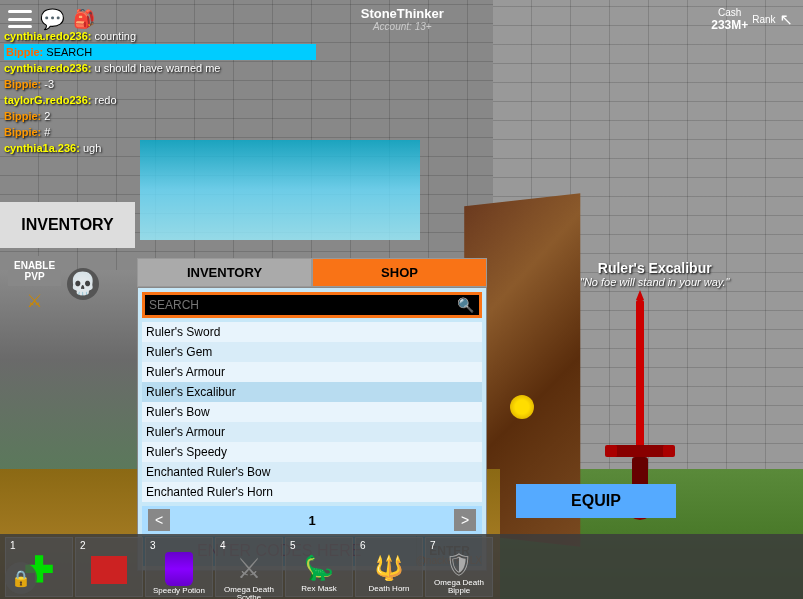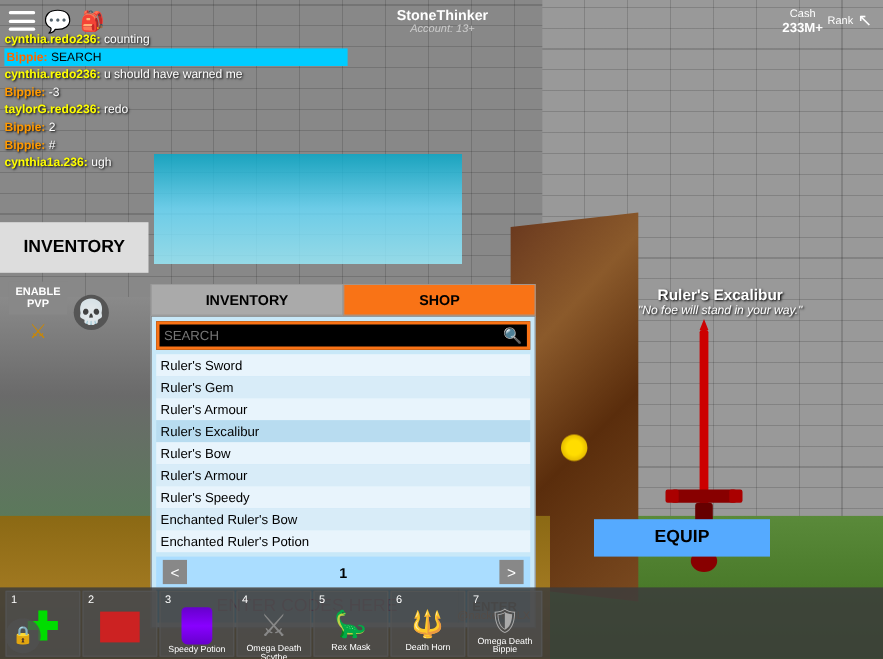--- a/index.html
+++ b/index.html
@@ -455,24 +455,23 @@
       position: absolute;
       right: 0;
       bottom: 0;
       font-size: 10px;
       color: #ff6600;
     }
 
     
     .equip-area {
       position: absolute;
-      top: 472px;
+      top: 484px;
       left: 516px;
       z-index: 10;
-      margin-left: 24px;
     }
 
     .equip-btn {
       background: #55aaff;
       border: none;
       padding: 8px 30px;
       font-size: 16px;
       font-weight: bold;
       color: black;
       cursor: pointer;
@@ -735,21 +734,21 @@
     </div>
     <ul class="item-list">
       <li class="item-row">Ruler's Sword</li>
       <li class="item-row">Ruler's Gem</li>
       <li class="item-row">Ruler's Armour</li>
       <li class="item-row selected">Ruler's Excalibur</li>
       <li class="item-row">Ruler's Bow</li>
       <li class="item-row">Ruler's Armour</li>
       <li class="item-row">Ruler's Speedy</li>
       <li class="item-row">Enchanted Ruler's Bow</li>
-      <li class="item-row">Enchanted Ruler's Potion</li>
+      <li class="item-row">Enchanted Ruler's Horn</li>
     </ul>
     <div class="quantity-row">
       <button class="qty-btn">&lt;</button>
       <span class="qty-value">1</span>
       <button class="qty-btn">&gt;</button>
     </div>
     <div class="code-row-wrapper">
       <div class="code-row">
         <div class="code-input">ENTER CODES HERE</div>
         <button class="enter-btn">ENTER</button>

